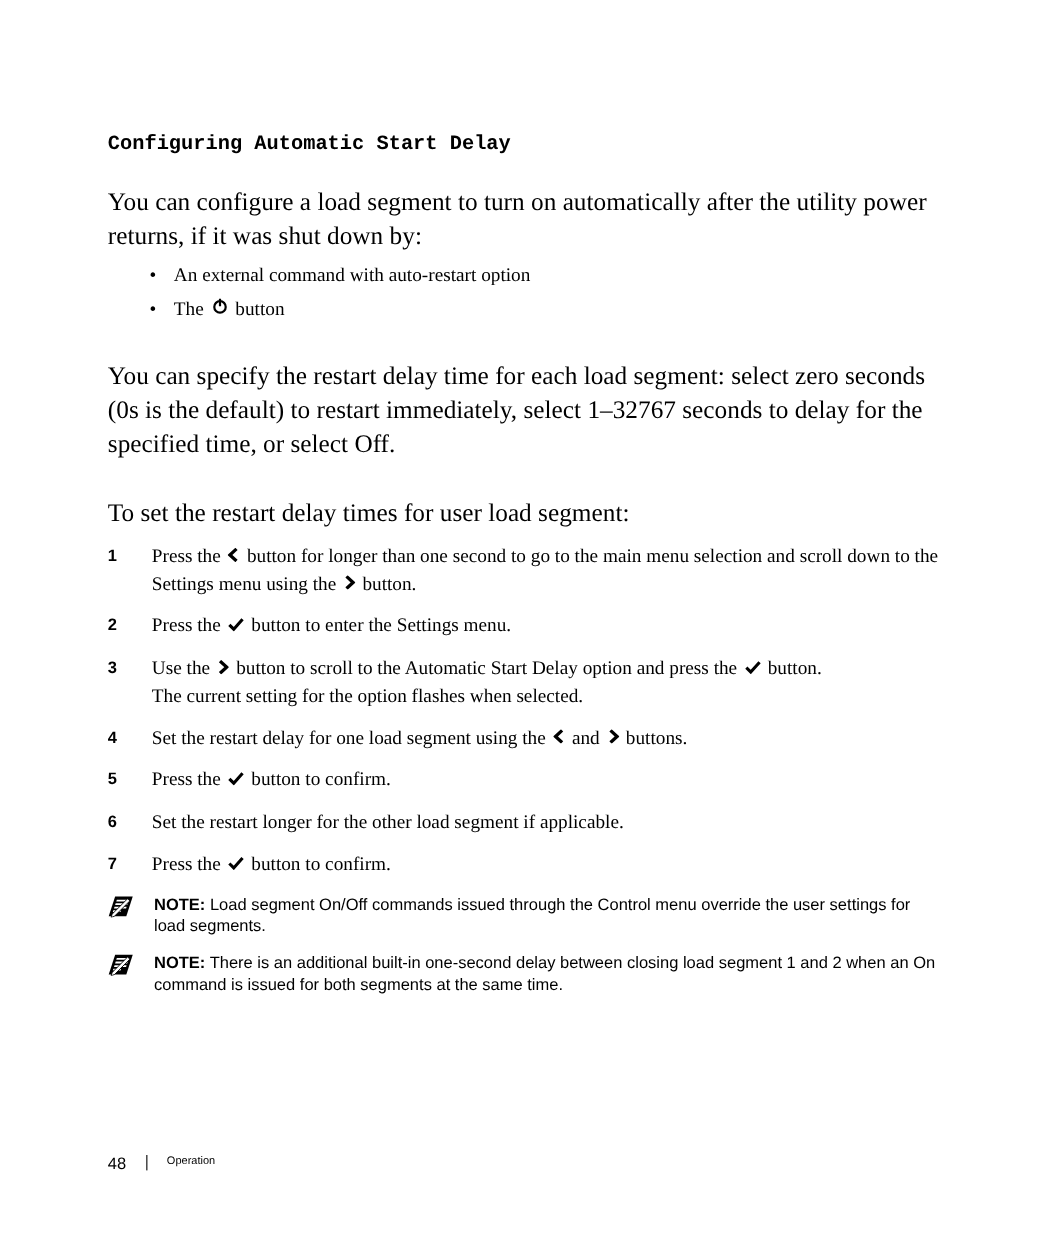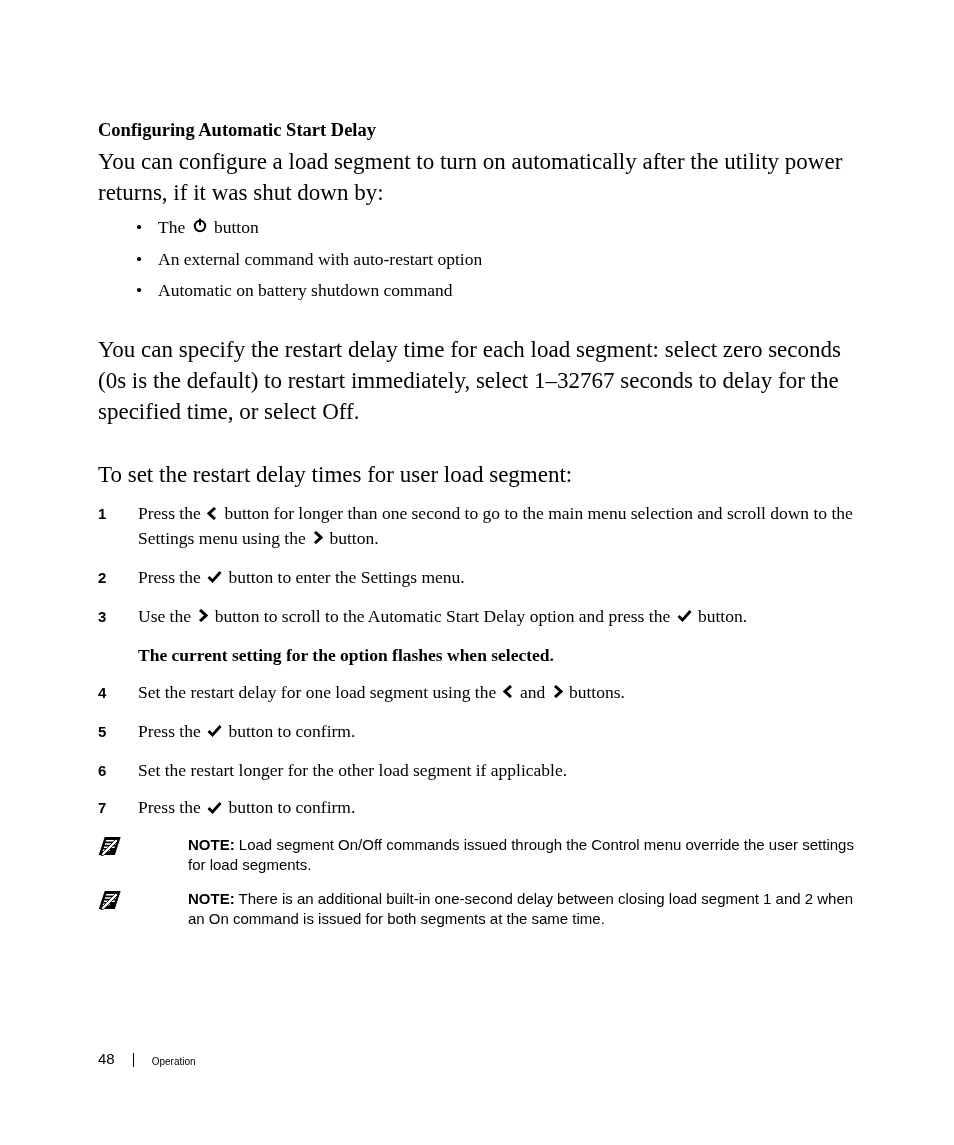--- a/index.html
+++ b/index.html
@@ -9,24 +9,24 @@
     width: 954px;
     height: 1145px;
     font-family: Georgia, 'Times New Roman', serif;
     color: #000;
     position: relative;
   }
   .page {
     padding: 120px 95px 0 98px;
   }
   .heading {
-    font-family: Liberation Serif, serif;
+    font-family: Liberation Mono, monospace;
     font-weight: bold;
     font-size: 18.5px;
-    margin-bottom: 5px;
+    margin-bottom: 27px;
   }
   .para {
     font-size: 23px;
     line-height: 1.35;
     margin: 0 0 8px 0;
   }
   .spaced-top { margin-top: 32px; }
   .bullets {
     list-style: none;
     padding: 0;
@@ -63,29 +63,26 @@
     position: absolute;
     left: 0;
     top: 2px;
     font-family: Arial, Helvetica, sans-serif;
     font-weight: bold;
     font-size: 15px;
     width: 26px;
     text-align: left;
   }
   .step-sub {
-    margin-top: 14px;
-    font-weight: bold;
   }
   .note-row {
     display: flex;
     align-items: flex-start;
     margin-top: 8px;
     margin-bottom: 14px;
-    gap: 48px;
   }
   .note-icon {
     flex: 0 0 auto;
     margin-right: 18px;
     margin-left: 0;
     margin-top: 1px;
   }
   .note-text {
     font-family: Arial, Helvetica, sans-serif;
     font-size: 15px;
@@ -98,21 +95,21 @@
     display: inline-block;
     vertical-align: middle;
     margin: 0 2px;
     transform: translateY(-1px);
   }
   .footer {
     position: absolute;
     bottom: 78px;
     left: 98px;
     display: flex;
-    align-items: flex-end;
+    align-items: flex-start;
     font-family: Arial, Helvetica, sans-serif;
   }
   .footer-page {
     font-size: 15px;
     margin-right: 18px;
   }
   .footer-sep {
     width: 1px;
     height: 14px;
     background: #000;
@@ -125,32 +122,31 @@
 </head>
 <body>
 
 <div class="page">
 
   <div class="heading">Configuring Automatic Start Delay</div>
 
   <p class="para">You can configure a load segment to turn on automatically after the utility power returns, if it was shut down by:</p>
 
   <ul class="bullets">
+    <li>An external command with auto-restart option</li>
     <li>
       <span>The </span>
       <span class="inline-icon">
         <svg width="16" height="16" viewBox="0 0 16 16">
             <circle cx="8" cy="9" r="5.2" fill="none" stroke="#000" stroke-width="2"></circle>
             <line x1="8" y1="1.5" x2="8" y2="8.5" stroke="#000" stroke-width="2"></line>
           </svg>
       </span>
       <span> button</span>
     </li>
-    <li>An external command with auto-restart option</li>
-    <li>Automatic on battery shutdown command</li>
   </ul>
 
   <p class="para spaced-top">You can specify the restart delay time for each load segment: select zero seconds (0s is the default) to restart immediately, select 1–32767 seconds to delay for the specified time, or select Off.</p>
 
   <p class="para spaced-top">To set the restart delay times for user load segment:</p>
 
   <ol class="steps">
     <li>
       <span class="step-num">1</span>
       <span>Press the </span><span class="inline-icon"><svg width="11" height="13" viewBox="0 0 11 13">

